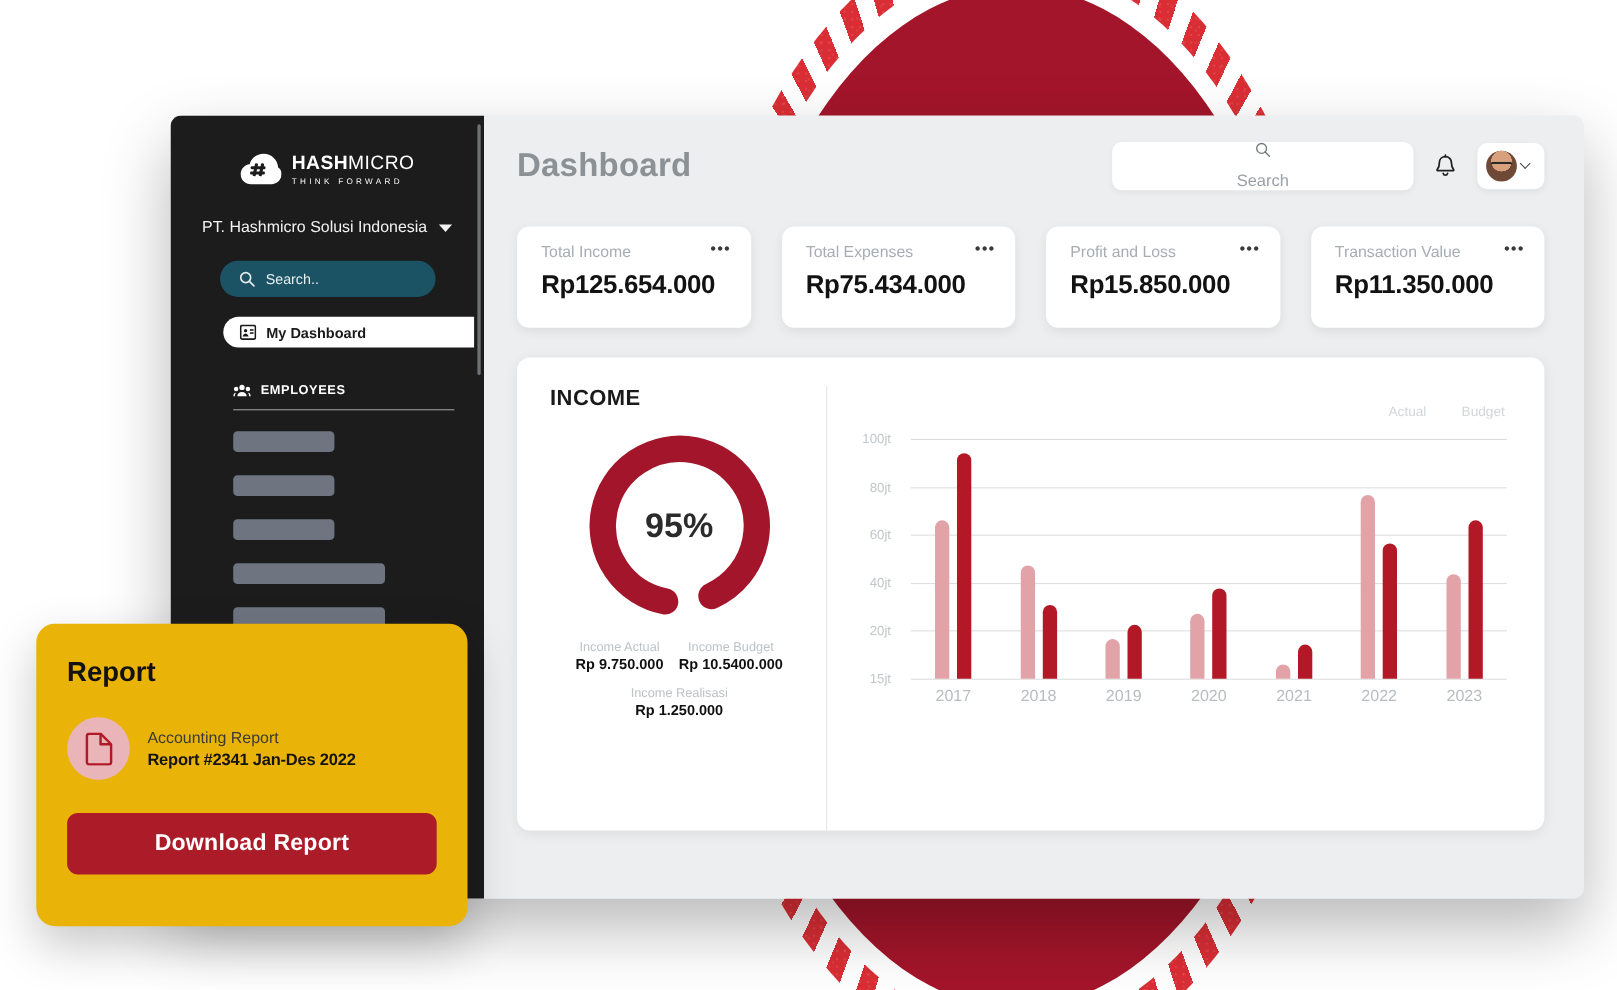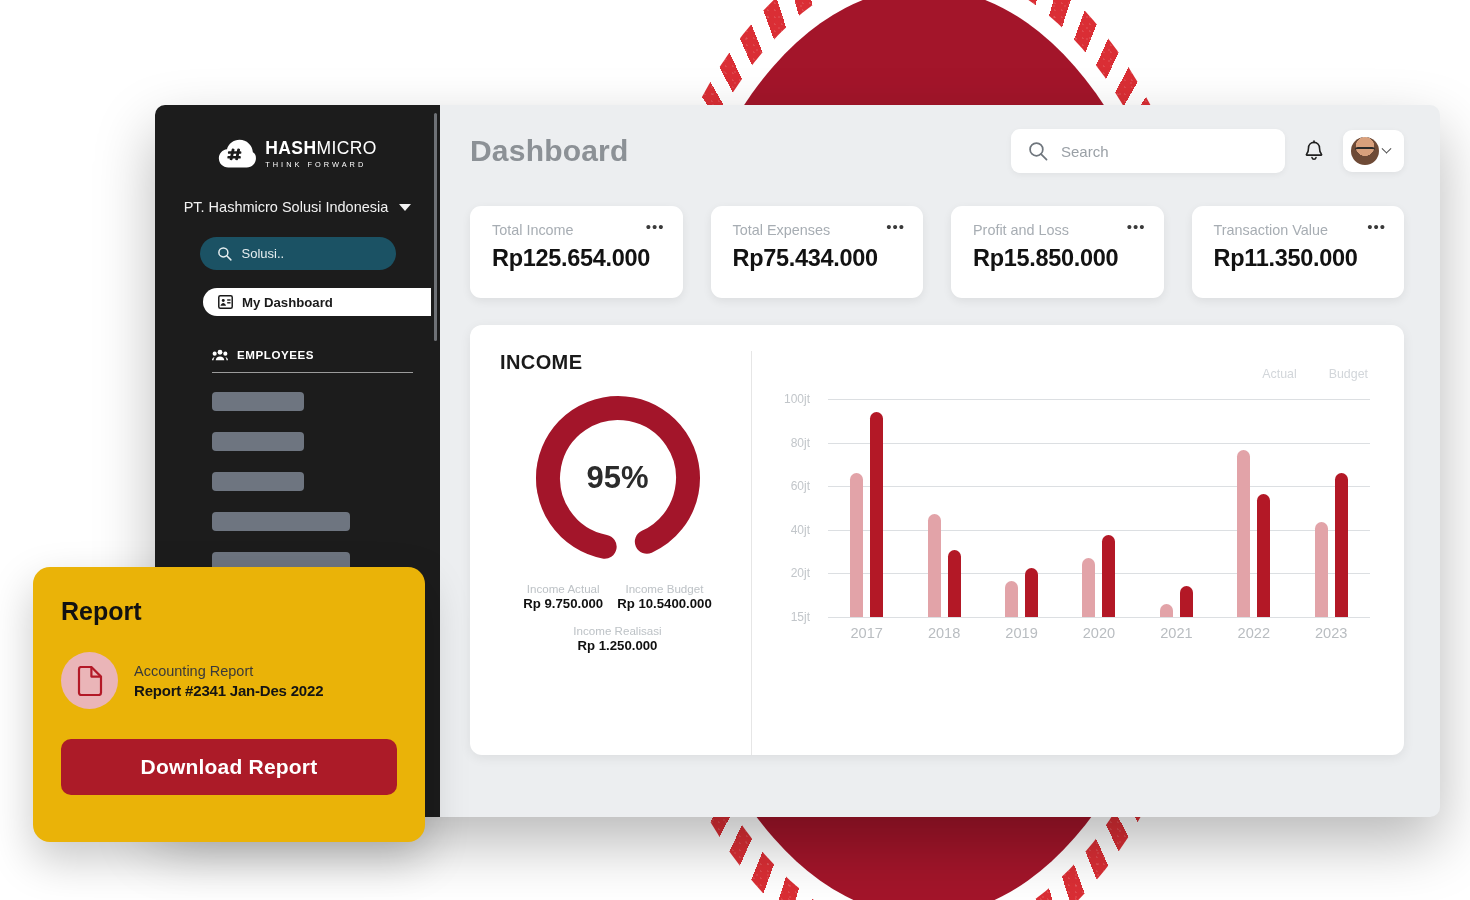--- a/index.html
+++ b/index.html
@@ -121,20 +121,21 @@
   .main { flex: 1; position: relative; padding: 24px 36px 0 30px; }
   .topbar { display: flex; align-items: center; }
   .page-title {
     font-size: 30px; font-weight: 700; color: #8c9196; letter-spacing: .2px;
   }
   .topbar-right { margin-left: auto; display: flex; align-items: center; gap: 14px; }
   .search-box {
     width: 274px; height: 44px; background: #fff; border-radius: 9px;
     display: flex; align-items: center; gap: 13px; padding: 0 17px;
     box-shadow: 0 2px 6px rgba(0,0,0,.05);
+    flex-direction: column;
   }
   .search-box .ph { color: #9aa0a6; font-size: 15px; }
   .bell-btn {
     width: 30px; height: 34px; display: flex; align-items: center; justify-content: center;
     background: transparent; border: none; cursor: pointer;
   }
   .avatar-chip {
     width: 61px; height: 42px; background: #fff; border-radius: 9px;
     display: flex; align-items: center; gap: 4px; padding: 0 8px;
     box-shadow: 0 2px 6px rgba(0,0,0,.06);
@@ -268,21 +269,21 @@
       <div class="company-row">
         <span class="company-name">PT. Hashmicro Solusi Indonesia</span>
         <span class="caret-down"></span>
       </div>
 
       <div class="sb-search">
         <svg width="15" height="15" viewBox="0 0 20 20">
           <circle cx="8.5" cy="8.5" r="6" fill="none" stroke="#e6eef0" stroke-width="2"></circle>
           <line x1="13" y1="13" x2="18.5" y2="18.5" stroke="#e6eef0" stroke-width="2" stroke-linecap="round"></line>
         </svg>
-        <span class="ph">Solusi..</span>
+        <span class="ph">Search..</span>
       </div>
 
       <div class="sb-item-active">
         <svg width="15" height="14" viewBox="0 0 16 15">
           <rect x="0.8" y="0.8" width="14.4" height="13.4" rx="1.6" fill="none" stroke="#1a1a1a" stroke-width="1.6"></rect>
           <circle cx="5.6" cy="6" r="1.6" fill="#1a1a1a"></circle>
           <path d="M2.6 11.6c.7-1.9 2-2.9 3-2.9s2.3 1 3 2.9z" fill="#1a1a1a"></path>
           <rect x="9.8" y="4.6" width="3.6" height="1.5" fill="#1a1a1a"></rect>
           <rect x="9.8" y="7.6" width="3.6" height="1.5" fill="#1a1a1a"></rect>
         </svg>

